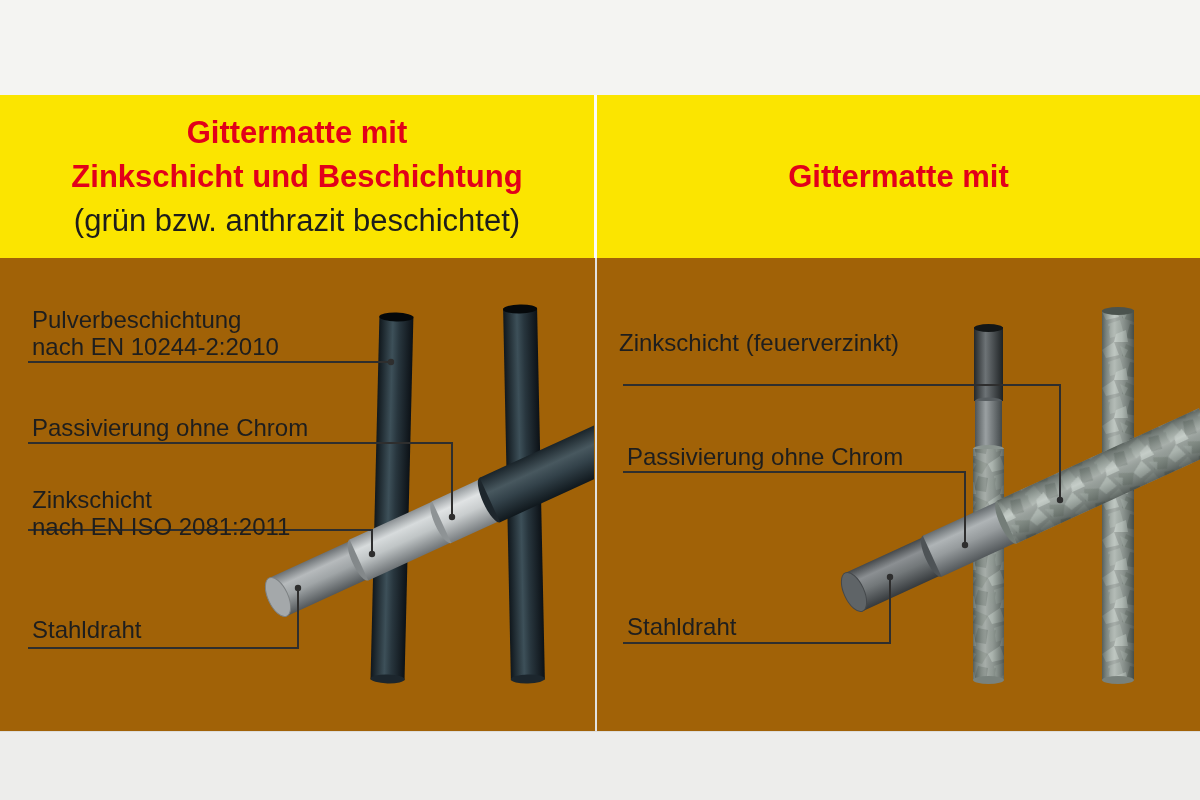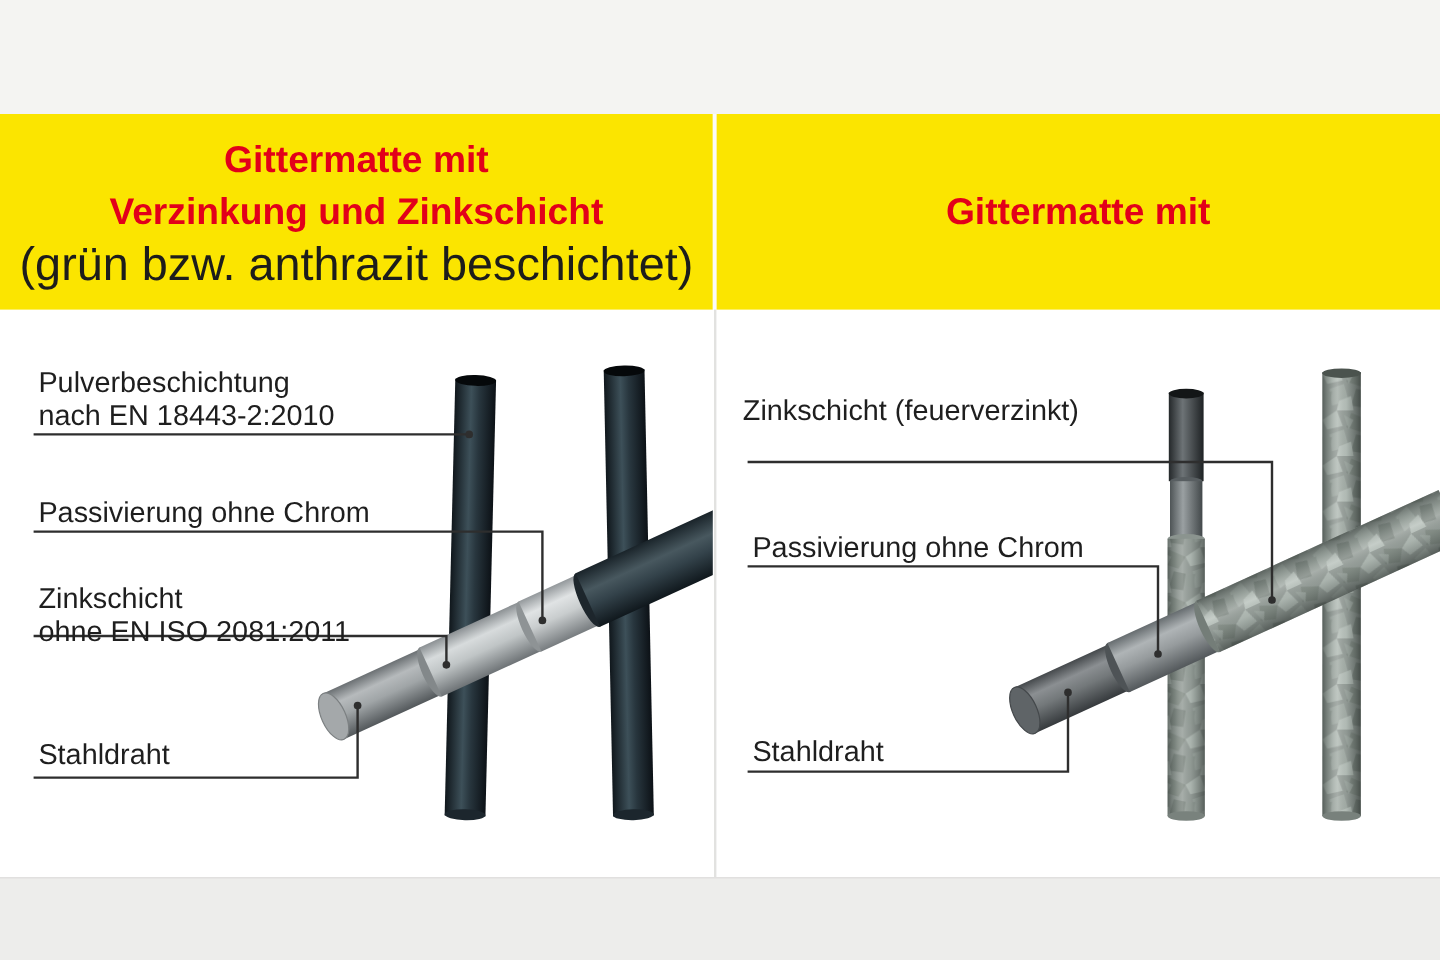--- a/index.html
+++ b/index.html
@@ -1,45 +1,45 @@
 <!DOCTYPE html>
 <html><head>
 <meta charset="utf-8">
 <style>
   html,body{margin:0;padding:0;background:#d9d9d7;}
   .canvas{
     position:relative;width:1200px;height:800px;overflow:hidden;
-    background:#ffffff;font-family:"Liberation Sans",sans-serif;
+    background:#a16207;font-family:"Liberation Sans",sans-serif;
   }
   .strip-top{position:absolute;left:0;top:0;width:1200px;height:95px;background:#f4f4f2;}
   .strip-bottom{position:absolute;left:0;top:731px;width:1200px;height:69px;background:#ededeb;border-top:1px solid #dedddb;}
   .band{
     position:absolute;top:95px;height:163px;background:#fbe500;
     display:flex;flex-direction:column;justify-content:center;align-items:center;text-align:center;
   }
   .band-left{left:0;width:594px;}
   .band-right{left:597px;width:603px;}
   .title-line{color:#e2001a;font-weight:bold;font-size:31px;line-height:44px;white-space:nowrap;}
-  .subtitle{color:#1d1d1b;font-weight:normal;font-size:39px;line-height:44px;white-space:nowrap;}
+  .subtitle{color:#1d1d1b;font-weight:normal;font-size:31px;line-height:44px;white-space:nowrap;}
   .divider-white{position:absolute;left:594px;top:95px;width:3px;height:163px;background:#fbfbf9;}
   .divider-gray{position:absolute;left:595px;top:258px;width:2px;height:473px;background:#e2e2e0;}
   .art{position:absolute;left:0;top:0;}
   .label{position:absolute;font-size:24px;line-height:27px;color:#1e1e1e;white-space:nowrap;}
   .label span{display:block;}
 </style>
 </head>
 <body>
 
 <div class="canvas">
 
   <div class="strip-top"></div>
 
   <div class="band band-left">
     <div class="title-line">Gittermatte mit</div>
-    <div class="title-line">Verzinkung und Zinkschicht</div>
+    <div class="title-line">Zinkschicht und Beschichtung</div>
     <div class="subtitle">(grün bzw. anthrazit beschichtet)</div>
   </div>
   <div class="band band-right">
     <div class="title-line">Gittermatte mit</div>
   </div>
   <div class="divider-white"></div>
   <div class="divider-gray"></div>
 
   <svg class="art" width="1200" height="800" viewBox="0 0 1200 800" aria-hidden="true">
     <defs>
@@ -202,28 +202,28 @@
       <circle cx="372" cy="554" r="3.2"></circle>
       <circle cx="298" cy="588" r="3.2"></circle>
       <circle cx="1060" cy="500" r="3.2"></circle>
       <circle cx="965" cy="545" r="3.2"></circle>
       <circle cx="890" cy="577" r="3.2"></circle>
     </g>
   </svg>
 
   <div class="label" style="left:32px;top:306px;">
     <span>Pulverbeschichtung</span>
-    <span>nach EN 18443-2:2010</span>
+    <span>nach EN 10244-2:2010</span>
   </div>
   <div class="label" style="left:32px;top:414px;">
     <span>Passivierung ohne Chrom</span>
   </div>
   <div class="label" style="left:32px;top:486px;">
     <span>Zinkschicht</span>
-    <span>ohne EN ISO 2081:2011</span>
+    <span>nach EN ISO 2081:2011</span>
   </div>
   <div class="label" style="left:32px;top:616px;">
     <span>Stahldraht</span>
   </div>
 
   <div class="label" style="left:619px;top:329px;">
     <span>Zinkschicht (feuerverzinkt)</span>
   </div>
   <div class="label" style="left:627px;top:443px;">
     <span>Passivierung ohne Chrom</span>

